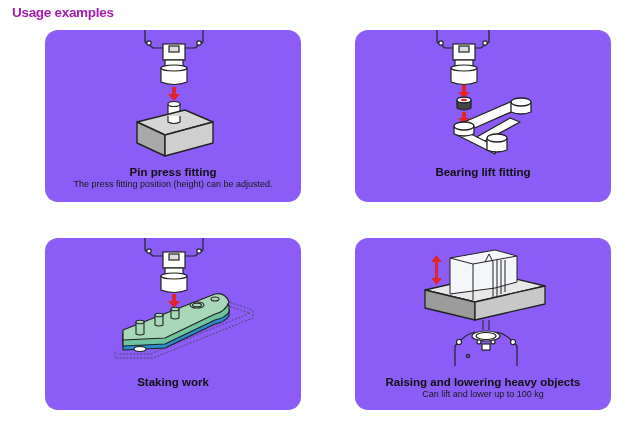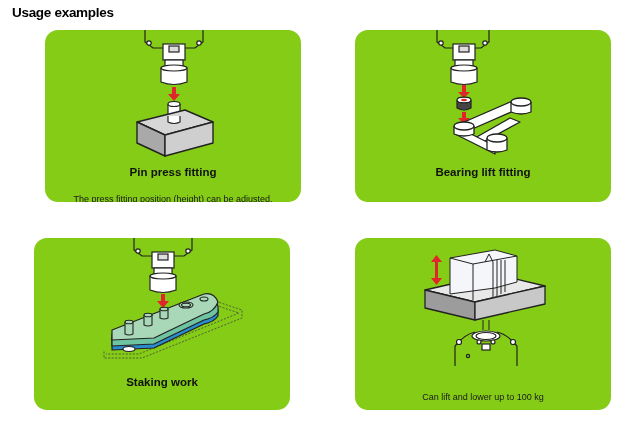--- a/index.html
+++ b/index.html
@@ -1,26 +1,26 @@
 <!DOCTYPE html>
 <html><head>
 <meta charset="utf-8">
 <style>
   html, body { margin:0; padding:0; background:#ffffff; }
   body { width:634px; height:429px; position:relative; overflow:hidden; font-family:"Liberation Sans", sans-serif; color:#1a1a1a; }
-  .heading { position:absolute; left:12px; top:5px; font-size:13.5px; font-weight:bold; letter-spacing:-0.3px; color:#000000; }
-  .panel { position:absolute; width:256px; height:172px; background:#84cc16; border-radius:13px; overflow:hidden; }
+  .heading { position:absolute; left:12px; top:5px; font-size:13.5px; font-weight:bold; letter-spacing:-0.3px; color:#a21caf; }
+  .panel { position:absolute; width:256px; height:172px; background:#8b5cf6; border-radius:13px; overflow:hidden; }
   .p1 { left:45px; top:30px; }
   .p2 { left:355px; top:30px; }
-  .p3 { left:34px; top:238px; }
+  .p3 { left:45px; top:238px; }
   .p4 { left:355px; top:238px; }
   .panel svg.illus { position:absolute; left:0; top:0; width:256px; height:172px; }
   .caption { position:absolute; left:0; right:0; text-align:center; }
   .title { font-size:11.5px; font-weight:bold; color:#111; }
-  .desc { font-size:9px; color:#1a1a1a; margin-top:16px; }
+  .desc { font-size:9px; color:#1a1a1a; margin-top:1px; }
   .p1 .caption, .p2 .caption { top:136px; }
   .p3 .caption, .p4 .caption { top:138px; }
 </style>
 </head>
 <body>
 
 <div class="heading">Usage examples</div>
 
 <div class="panel p1">
   <svg class="illus" viewBox="0 0 256 172">
@@ -181,15 +181,16 @@
       <circle cx="104" cy="104" r="2.5" fill="#fff"></circle>
       <circle cx="158" cy="104" r="2.5" fill="#fff"></circle>
       <circle cx="124" cy="104" r="2" fill="#fff"></circle>
       <circle cx="138" cy="104" r="2" fill="#fff"></circle>
       <rect x="127" y="106" width="8" height="6" fill="#fff"></rect>
       <path d="M100 108 V128 M162 108 V128"></path>
       <circle cx="113" cy="118" r="1.6"></circle>
     </g>
   </svg>
   <div class="caption">
+    <div class="title">Raising and lowering heavy objects</div>
     <div class="desc">Can lift and lower up to 100 kg</div>
   </div>
 </div>
 
 </body></html>

